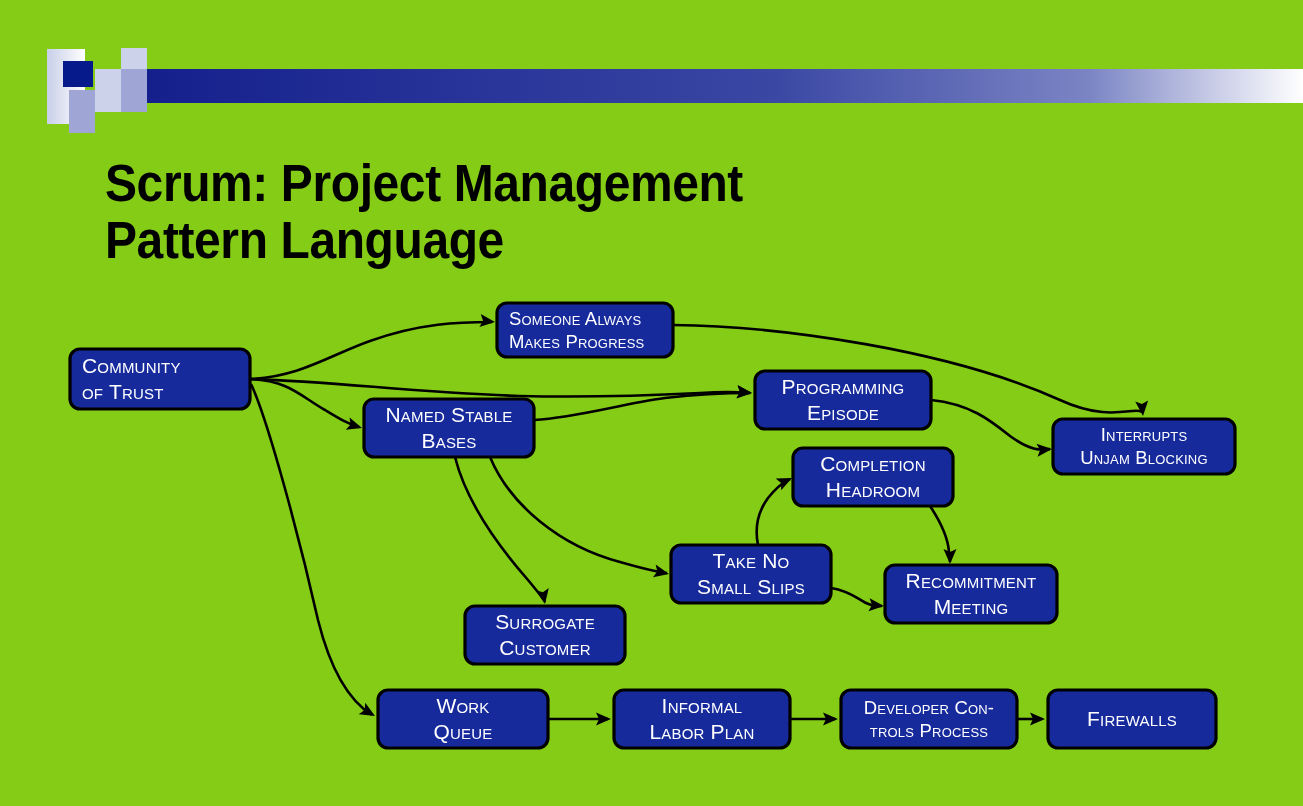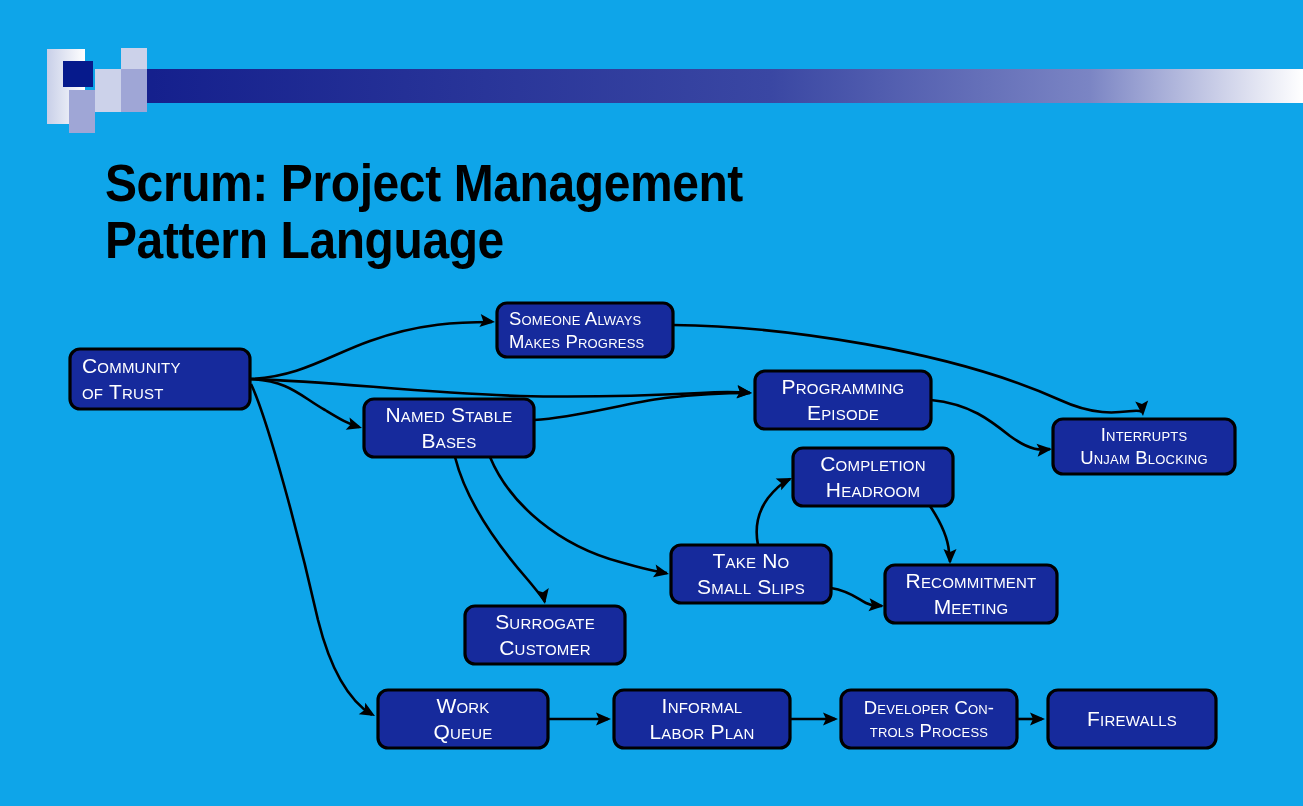--- a/index.html
+++ b/index.html
@@ -9,21 +9,21 @@
     background: #ffffff;
   }
   body {
     font-family: "Liberation Sans", sans-serif;
     -webkit-font-smoothing: antialiased;
   }
   #slide {
     position: relative;
     width: 1303px;
     height: 806px;
-    background: #0ea5e9;
+    background: #84cc16;
     overflow: hidden;
   }
 
   
   #header-decoration {
     position: absolute;
     left: 0;
     top: 0;
     width: 1303px;
     height: 160px;

